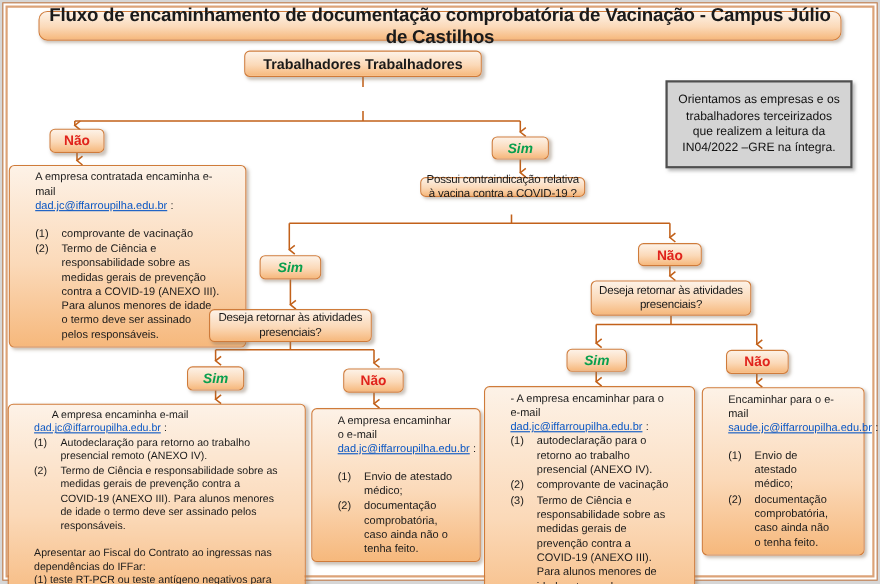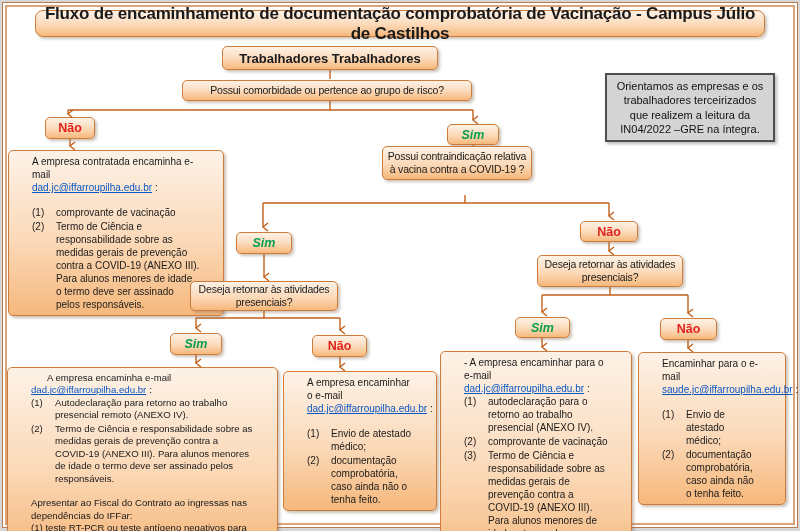--- a/index.html
+++ b/index.html
@@ -89,44 +89,41 @@
   </svg>
 
   <div class="node center title-box" style="left:35px;top:10px;width:730px;height:27px">
     <span>Fluxo de encaminhamento de documentação comprobatória de Vacinação - Campus Júlio de Castilhos</span>
   </div>
 
   <div class="node center root-box" style="left:222px;top:46px;width:216px;height:24px">
     <span>Trabalhadores Trabalhadores</span>
   </div>
 
-  <div class="node center qbox" style="left:182px;top:80px;width:290px;height:21px">
-    <span>Possui comorbidade ou pertence ao grupo de risco?</span>
-  </div>
 
   <div class="node center small-label no-label" style="left:45px;top:117px;width:50px;height:22px">
     <span>Não</span>
   </div>
 
   <div class="node center small-label yes-label" style="left:447px;top:124px;width:52px;height:21px">
     <span>Sim</span>
   </div>
 
   <div class="node bigbox" style="left:8px;top:150px;width:216px;min-height:116px">
     <span class="intro">A empresa contratada encaminha  e-mail</span>
     <span><a class="email">dad.jc@iffarroupilha.edu.br</a><span class="colon">:</span></span>
     <div class="items gap-top">
       <span class="n">(1)</span>
       <span class="t">comprovante de vacinação</span>
       <span class="n">(2)</span>
       <span class="t">Termo de Ciência e responsabilidade sobre as medidas gerais de prevenção contra a COVID-19 (ANEXO III). Para alunos menores de idade o termo deve ser assinado pelos responsáveis.</span>
     </div>
   </div>
 
-  <div class="node center qbox" style="left:382px;top:146px;width:150px;height:34px">
+  <div class="node center qbox" style="left:382px;top:161px;width:150px;height:18px">
     <span>Possui contraindicação relativa à vacina contra a COVID-19 ?</span>
   </div>
 
   <div class="node center small-label yes-label" style="left:236px;top:232px;width:56px;height:22px">
     <span>Sim</span>
   </div>
 
   <div class="node center small-label no-label" style="left:580px;top:221px;width:58px;height:21px">
     <span>Não</span>
   </div>
@@ -195,17 +192,17 @@
     <span class="intro">Encaminhar para o e-mail</span>
     <span><a class="email">saude.jc@iffarroupilha.edu.br</a><span class="colon">:</span></span>
     <div class="items gap-top">
       <span class="n">(1)</span>
       <span class="t">Envio de atestado médico;</span>
       <span class="n">(2)</span>
       <span class="t">documentação comprobatória, caso ainda não o tenha feito.</span>
     </div>
   </div>
 
-  <div class="note-box" style="left:605px;top:73px;width:170px;height:69px">
+  <div class="note-box" style="left:605px;top:73px;width:170px;height:80px">
     <span>Orientamos as empresas e os trabalhadores terceirizados que realizem a leitura da IN04/2022 –GRE na íntegra.</span>
   </div>
 
 </div>
 
 </body></html>

